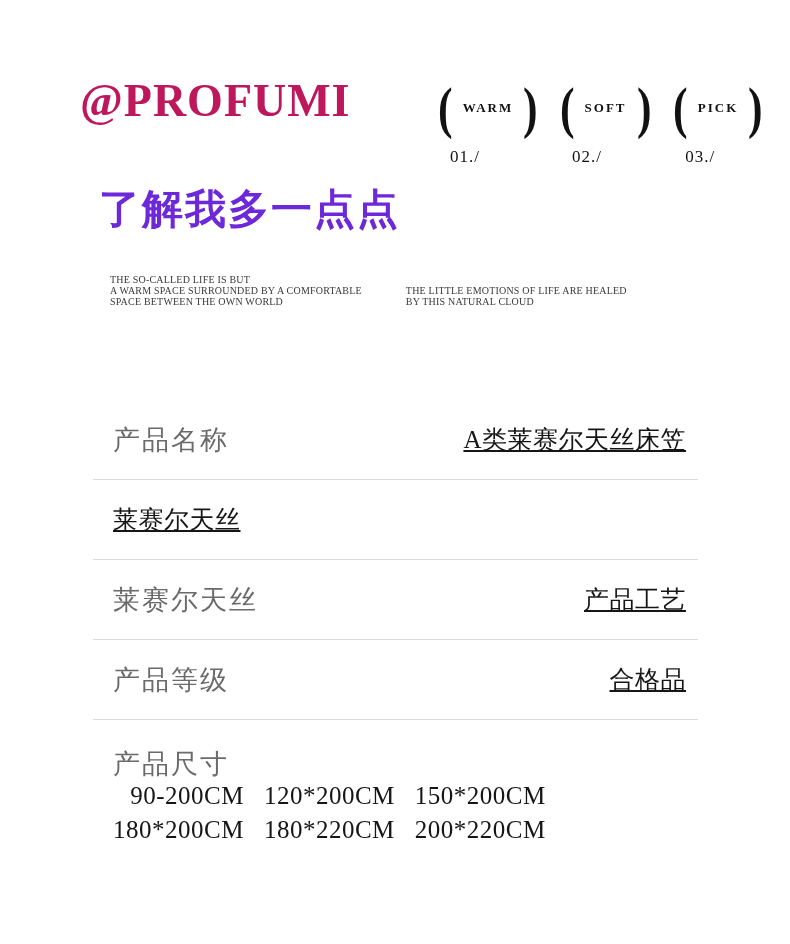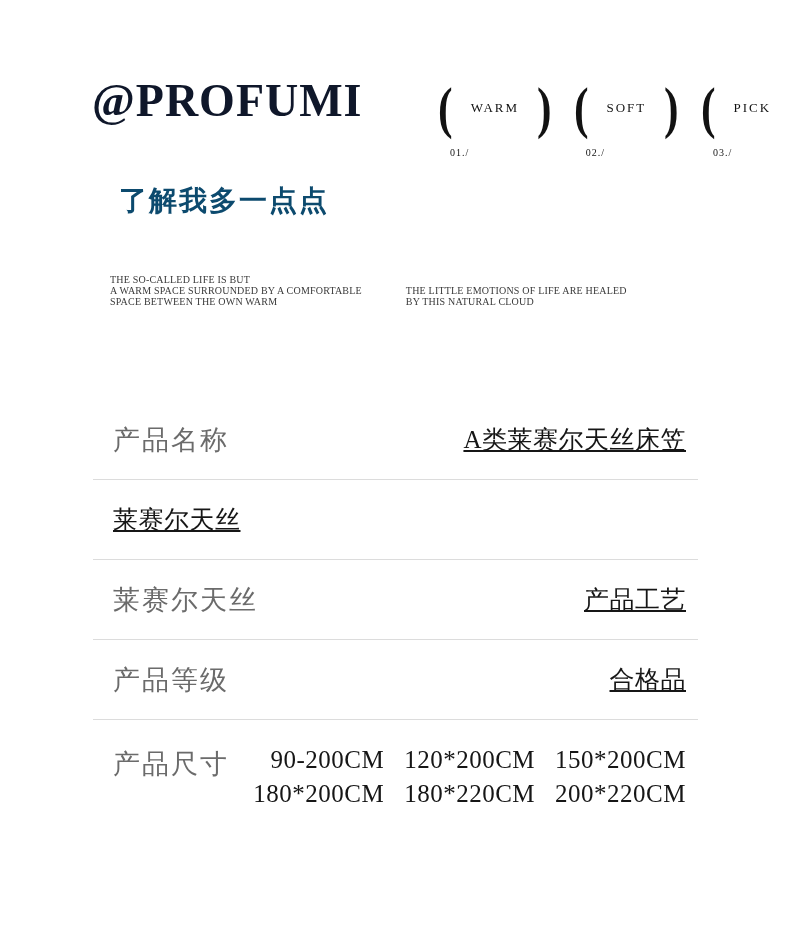--- a/index.html
+++ b/index.html
@@ -6,49 +6,48 @@
   html,body { background:#ffffff; }
   body {
     width:790px; height:944px; position:relative; overflow:hidden;
     font-family:"Liberation Serif","DejaVu Serif",serif;
     color:#161616;
   }
   .page { position:absolute; inset:0; background:#ffffff; }
 
   
   .logo {
-    position:absolute; left:92px; top:74px;
-    font-size:46px; font-weight:600; letter-spacing:1px; color:#0f172a;
+    position:absolute; left:80px; top:74px;
+    font-size:46px; font-weight:600; letter-spacing:1px; color:#be185d;
     white-space:nowrap;
   }
   .tags {
     position:absolute; left:436px; top:80px;
     display:flex; gap:18px; align-items:flex-start;
   }
   .tag { display:flex; flex-direction:column; }
   .tag-top { display:flex; align-items:center; height:56px; }
   .paren {
     font-size:56px; font-weight:700; line-height:1;
     transform:scaleX(0.78); color:#121212;
   }
   .tag-word {
-    font-size:13px; font-weight:400; letter-spacing:2px;
-    margin:0 16px; color:#121212; white-space:nowrap;
+    font-size:13px; font-weight:700; letter-spacing:2px;
+    margin:0 8px; color:#121212; white-space:nowrap;
   }
   .tag-num {
-    font-size:10px; letter-spacing:1px; color:#121212;
+    font-size:17px; letter-spacing:1px; color:#121212;
     margin:11px 0 0 14px;
   }
 
   
   .title {
     position:absolute; left:99px; top:182px;
-    font-size:28px; font-weight:700; letter-spacing:2px; color:#0c4a6e;
+    font-size:41px; font-weight:700; letter-spacing:2px; color:#6d28d9;
     white-space:nowrap;
-    margin-left:20px;
   }
   .notes {
     position:absolute; left:110px; top:274px;
     display:flex; align-items:flex-end;
   }
   .note { color:#3a3a3a; }
   .note-left { margin-right:44px; }
   .note-line {
     font-size:10px; line-height:11px; letter-spacing:0.2px;
     white-space:nowrap;
@@ -64,22 +63,23 @@
     border-bottom:1px solid #dcdcdc;
     padding:0 12px 0 20px;
   }
   .spec-label {
     font-size:27px; color:#6b6b6b; letter-spacing:2px; white-space:nowrap;
   }
   .spec-value {
     font-size:25px; color:#161616; letter-spacing:0.5px; white-space:nowrap;text-decoration:underline;
   }
   .size-row {
-    display:flex; justify-content:space-between; align-items:flex-start;
+    display:flex; justify-content:flex-start; align-items:flex-start;
     padding:26px 12px 0 20px;
+    flex-direction:column;
   }
   .sizes-grid {
     display:grid; grid-template-columns:repeat(3,auto);
     column-gap:20px; row-gap:6px; justify-items:end;
   }
   .size-option {
     font-size:25px; color:#161616; letter-spacing:0.5px; white-space:nowrap;
   }
 </style>
 </head>
@@ -115,21 +115,21 @@
       <div class="tag-num">03./</div>
     </div>
   </div>
 
   <div class="title">了解我多一点点</div>
 
   <div class="notes">
     <div class="note note-left">
       <div class="note-line">THE SO-CALLED LIFE IS BUT</div>
       <div class="note-line">A WARM SPACE SURROUNDED BY A COMFORTABLE</div>
-      <div class="note-line">SPACE BETWEEN THE OWN WARM</div>
+      <div class="note-line">SPACE BETWEEN THE OWN WORLD</div>
     </div>
     <div class="note note-right">
       <div class="note-line">THE LITTLE EMOTIONS OF LIFE ARE HEALED</div>
       <div class="note-line">BY THIS NATURAL CLOUD</div>
     </div>
   </div>
 
   <div class="spec">
 
     <div class="spec-row">

